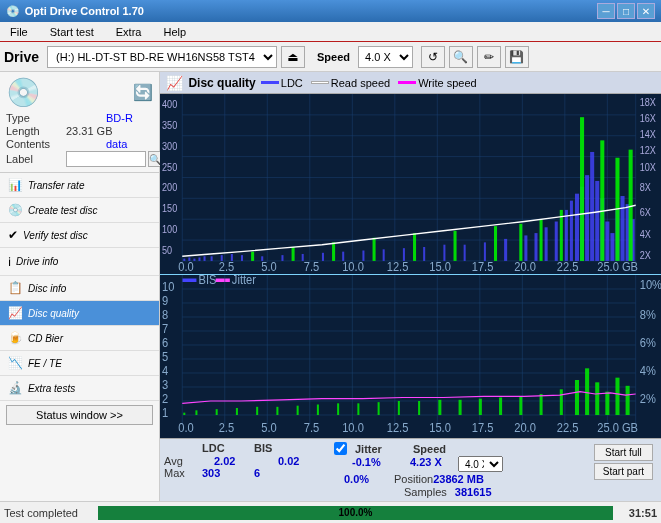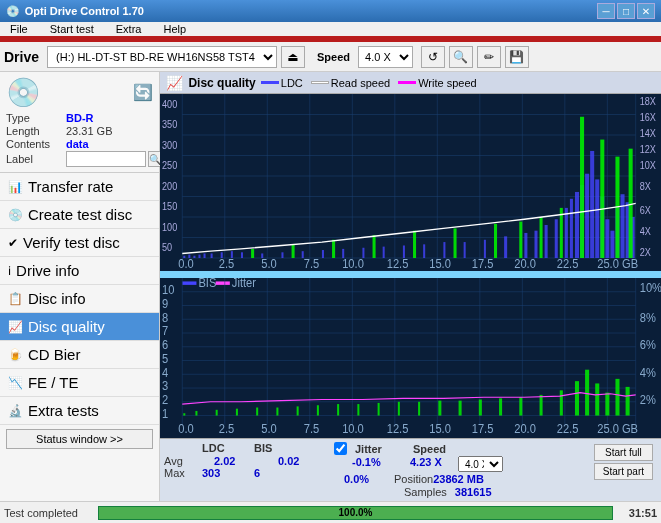--- a/index.html
+++ b/index.html
@@ -19,21 +19,21 @@
     .titlebar-controls { display: flex; gap: 2px; }
     .titlebar-btn { width: 18px; height: 16px; background: #5a9fd4; border: 1px solid #aad; color: white; font-size: 10px; display: flex; align-items: center; justify-content: center; cursor: pointer; }
 
     
     .menubar {
       background: #f0f0f0;
       height: 20px;
       display: flex;
       align-items: center;
       padding: 0 4px;
-      border-bottom: 6px solid #b91c1c;
+      border-bottom: 1px solid #b91c1c;
       gap: 10px;
     }
     .menu-item { padding: 2px 6px; cursor: pointer; font-size: 11px; }
 
     
     .drivebar {
       background: #f0f0f0;
       height: 30px;
       display: flex;
       align-items: center;
@@ -75,38 +75,38 @@
       padding: 4px 6px;
       border-bottom: 1px solid #ccc;
       background: #f5f5f5;
     }
     .disc-info-header {
       display: flex; align-items: center; justify-content: space-between;
       margin-bottom: 3px;
     }
     .disc-row { display: flex; align-items: center; margin: 1px 0; }
     .disc-key { color: #333; width: 60px; flex-shrink: 0; }
-    .disc-val { color: #00f; font-weight: 700; }
+    .disc-val { color: #00f; font-weight: 400; margin-left: 40px; }
     .disc-val-plain { color: #333; }
     .label-input {
       border: 1px solid #aaa; background: white; height: 16px; width: 80px; font-size: 10px; padding: 1px 2px;
     }
     .label-btn {
       width: 16px; height: 16px; background: #f0f0f0; border: 1px solid #aaa;
       margin-left: 2px; display: flex; align-items: center; justify-content: center; cursor: pointer; font-size: 10px;
     }
 
     .nav-items { display: flex; flex-direction: column; }
     .nav-item {
       display: flex; align-items: center; padding: 5px 8px; cursor: pointer;
       border-bottom: 1px solid #ddd; gap: 5px;
     }
     .nav-item.active { background: #4a90d9; color: white; }
     .nav-item .nav-icon { font-size: 12px; }
-    .nav-item .nav-label { font-size: 15px; }
+    .nav-item .nav-label { font-size: 10px; font-style: italic; }
 
     .status-btn {
       margin: 4px 6px;
       background: #f0f0f0;
       border: 1px solid #aaa;
       padding: 3px 6px;
       cursor: pointer;
       font-size: 11px;
       width: calc(100% - 12px);
     }
@@ -121,21 +121,21 @@
       border-bottom: 1px solid #aaa;
       height: 22px;
     }
     .content-title { font-weight: 700; font-size: 12px; }
     .legend { display: flex; gap: 8px; font-size: 10px; align-items: center; }
     .legend-item { display: flex; align-items: center; gap: 2px; }
     .legend-color { width: 18px; height: 3px; }
 
     
     .charts { flex: 1; display: flex; flex-direction: column; background: #1a3a5c; }
-    .chart-area { position: relative; flex: 1; border-bottom: 7px solid #7dd3fc; overflow: hidden; }
+    .chart-area { position: relative; flex: 1; border-bottom: 1px solid #7dd3fc; overflow: hidden; }
     .chart-svg { width: 100%; height: 100%; }
 
     
     .stats-bar {
       background: #e8eef5;
       border-top: 1px solid #aaa;
       padding: 2px 4px;
       display: flex;
       align-items: flex-start;
       gap: 0;
@@ -148,21 +148,21 @@
     .statusbar {
       height: 22px;
       background: #f0f0f0;
       border-top: 1px solid #ccc;
       display: flex;
       align-items: center;
       gap: 4px;
       padding: 0 4px;
     }
     .status-text { font-size: 11px; color: #333; min-width: 90px; }
-    .progress-bar-bg { flex: 1; height: 14px; background: #ddd; border: 1px solid #15803d; position: relative; }
+    .progress-bar-bg { flex: 1; height: 14px; background: #ddd; border: 7px solid #15803d; position: relative; }
     .progress-bar-fill { height: 100%; background: #4caf50; }
     .progress-pct { position: absolute; top: 0; left: 0; right: 0; bottom: 0; display: flex; align-items: center; justify-content: center; font-size: 10px; font-weight: 700; }
     .status-time { font-size: 11px; font-weight: 600; color: #333; min-width: 40px; text-align: right; }
     .chart-axis-text { fill: #aad; font-size: 9px; }
   </style>
 </head>
 <body>
 
 <div class="titlebar">
   <div class="titlebar-left">

